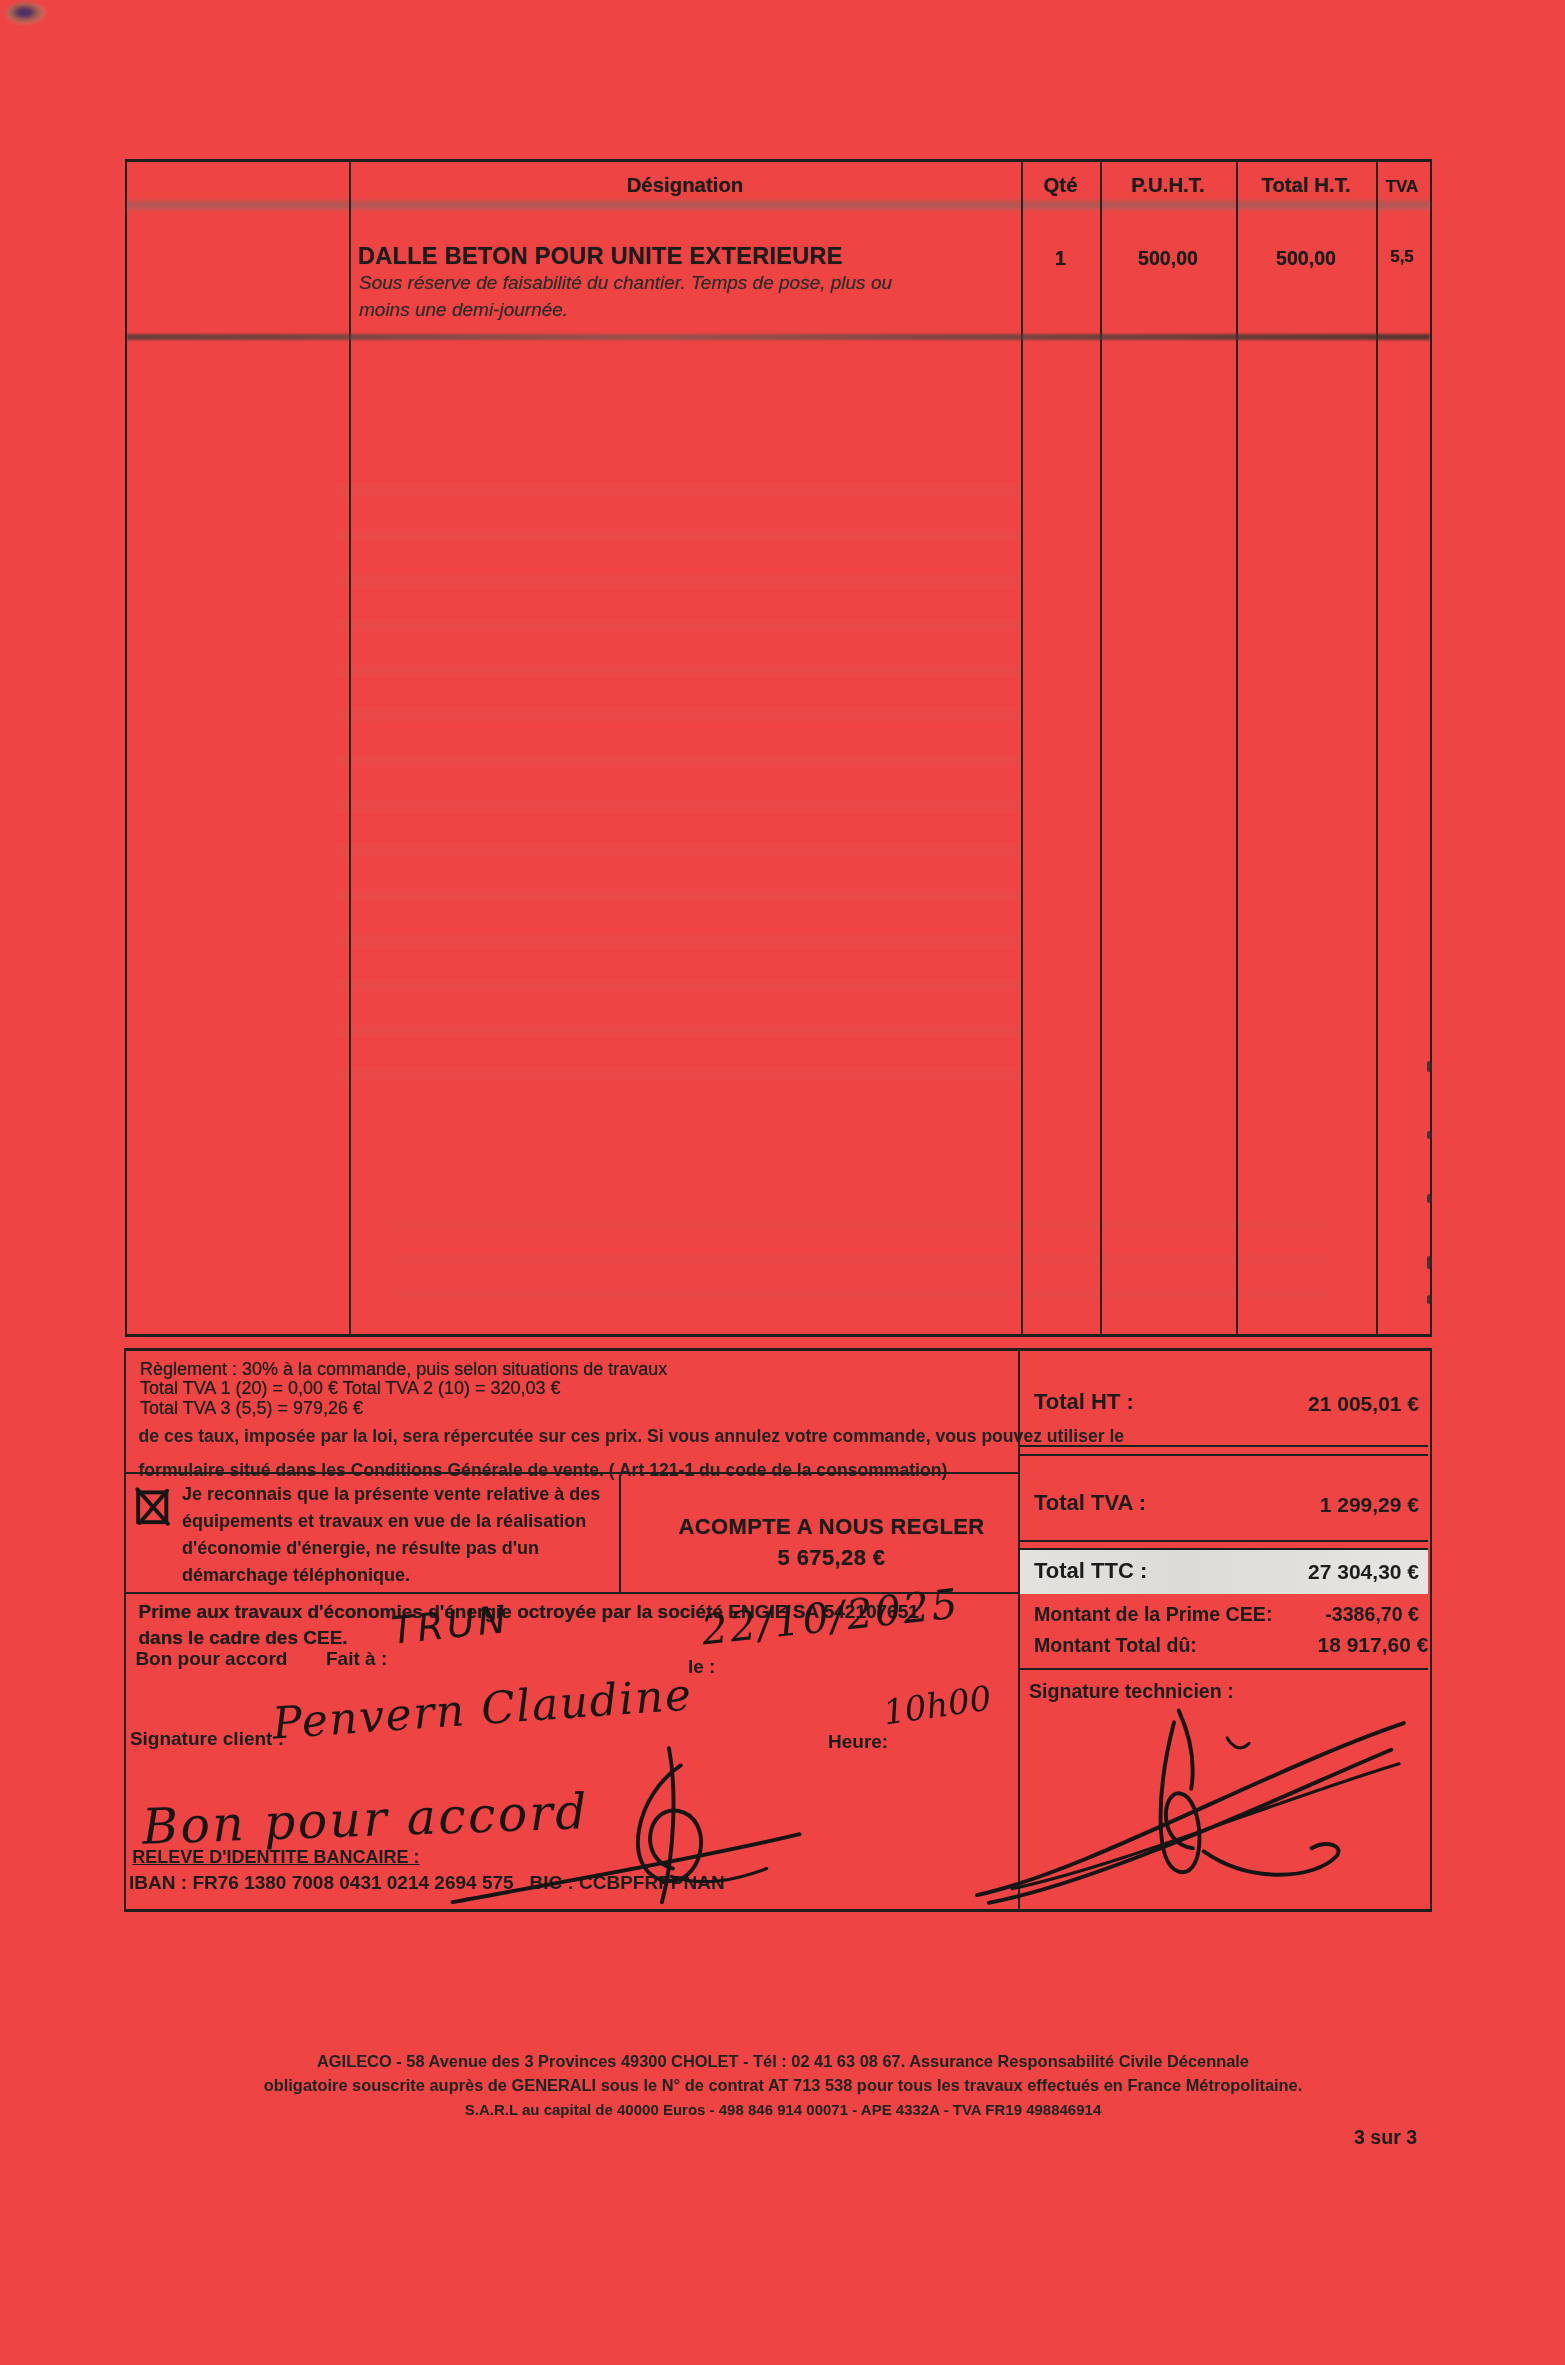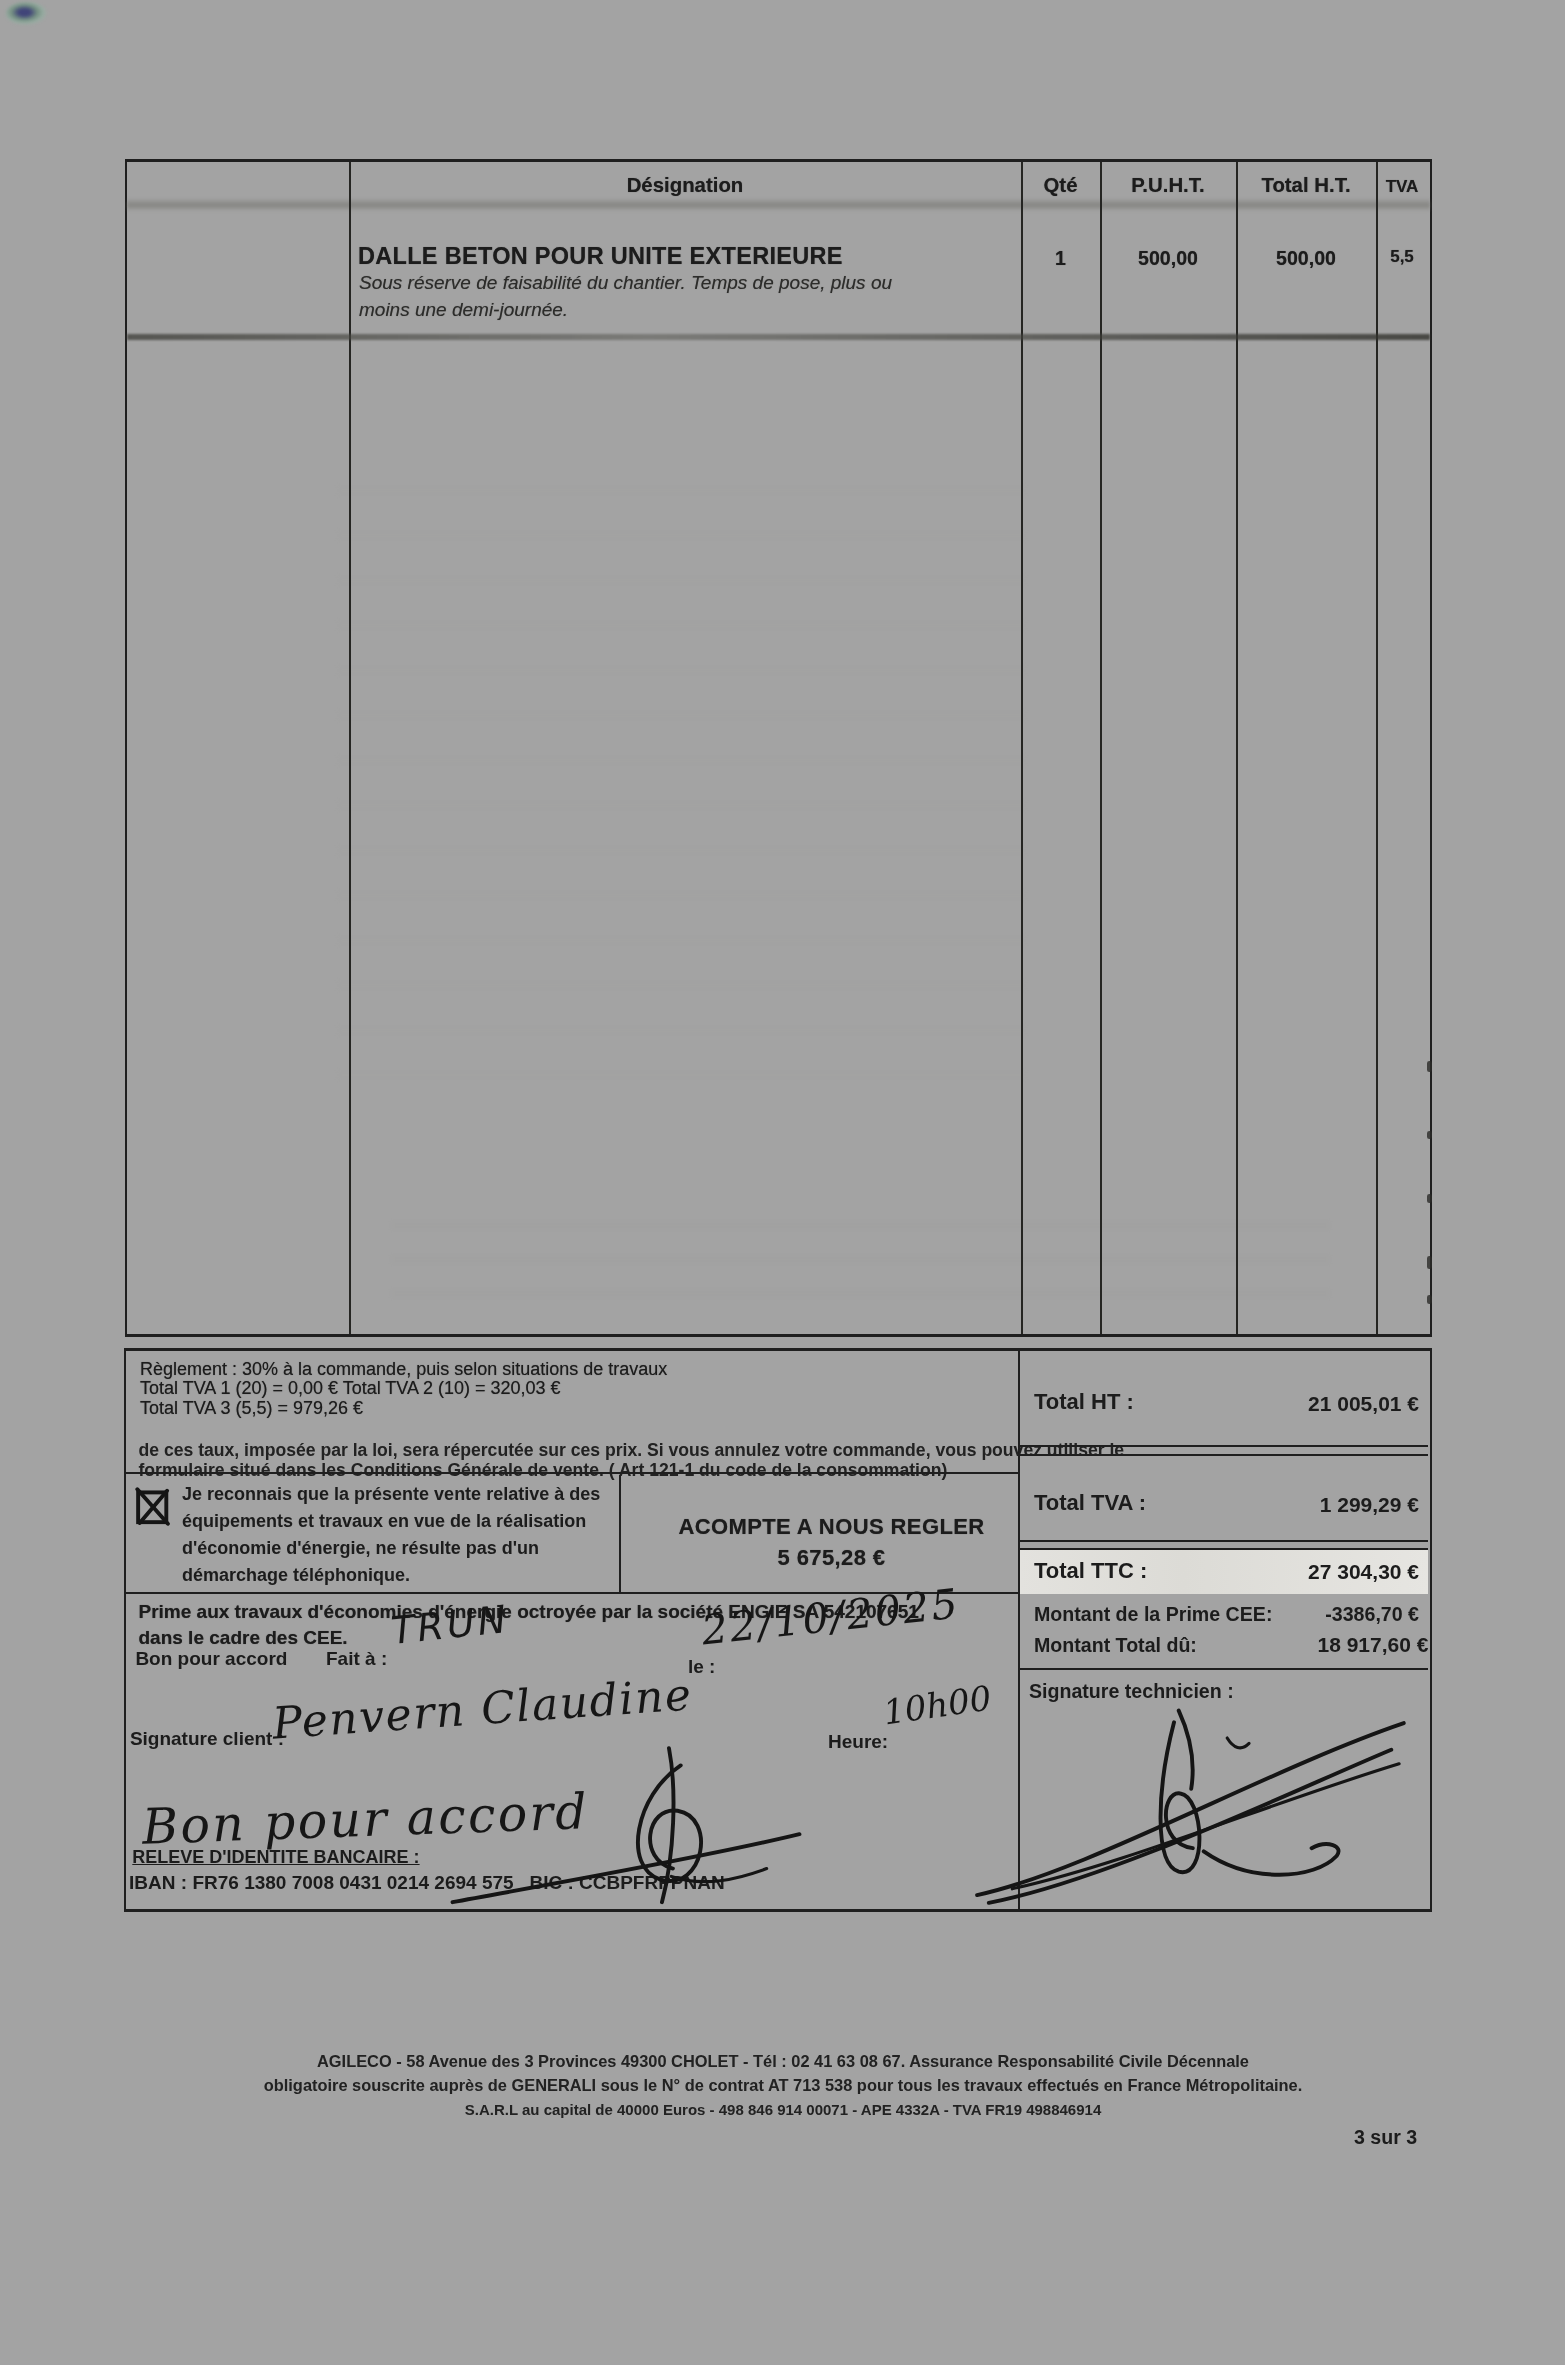--- a/index.html
+++ b/index.html
@@ -1,19 +1,19 @@
 <!DOCTYPE html>
 <html style="font-size:12.5px"><head>
 <meta charset="utf-8">
 <style>
   html,body{margin:0;padding:0;background:#e9e9e7;}
   .page{
     position:relative;
     width:1566px;height:2366px;
-    background:#a3a3a3;
+    background:#ef4444;
     font-family:"Liberation Sans","DejaVu Sans",sans-serif;
     color:#1c1c1c;
     overflow:hidden;
   }
   .abs{position:absolute;}
   .pre{white-space:pre;}
   .bold{font-weight:bold;}
   .smudge-text{text-shadow:0 0 0.8px rgba(30,30,30,.65);}
   
   .corner-blob{
@@ -131,21 +131,21 @@
     <div class="abs border-blotch" style="top:1094px;height:12.5px"></div>
     <div class="abs border-blotch" style="top:1133px;height:9.4px"></div>
   </div>
 
   <div class="abs bottom-block">
     <div class="abs vdiv-main"></div>
 
     <div class="abs terms-line smudge-text" style="top:7.8px">Règlement : 30% à la commande, puis selon situations de travaux</div>
     <div class="abs terms-line smudge-text" style="top:27px">Total TVA 1 (20) = 0,00 €   Total TVA 2 (10) = 320,03 €</div>
     <div class="abs terms-line smudge-text" style="top:47px">Total TVA 3 (5,5) = 979,26 €</div>
-    <div class="abs terms-para" style="top:90px">de ces taux, imposée par la loi, sera répercutée sur ces prix. Si vous annulez votre commande, vous pouvez utiliser le</div>
+    <div class="abs terms-para" style="top:76px">de ces taux, imposée par la loi, sera répercutée sur ces prix. Si vous annulez votre commande, vous pouvez utiliser le</div>
     <div class="abs terms-para" style="top:110px">formulaire situé dans les Conditions Générale de vente. ( Art 121-1 du code de la consommation)</div>
     <div class="abs terms-bottom"></div>
 
     <div class="abs" style="left:9.4px;top:135px">
       <svg class="sig" width="36" height="41" viewBox="0 0 46 52">
         <rect x="4" y="8" width="36" height="38" fill="none" stroke="#151515" stroke-width="5"></rect>
         <path d="M3,4 L42,48" stroke="#151515" stroke-width="5" fill="none"></path>
         <path d="M41,6 L6,47" stroke="#151515" stroke-width="5" fill="none"></path>
       </svg>
     </div>

